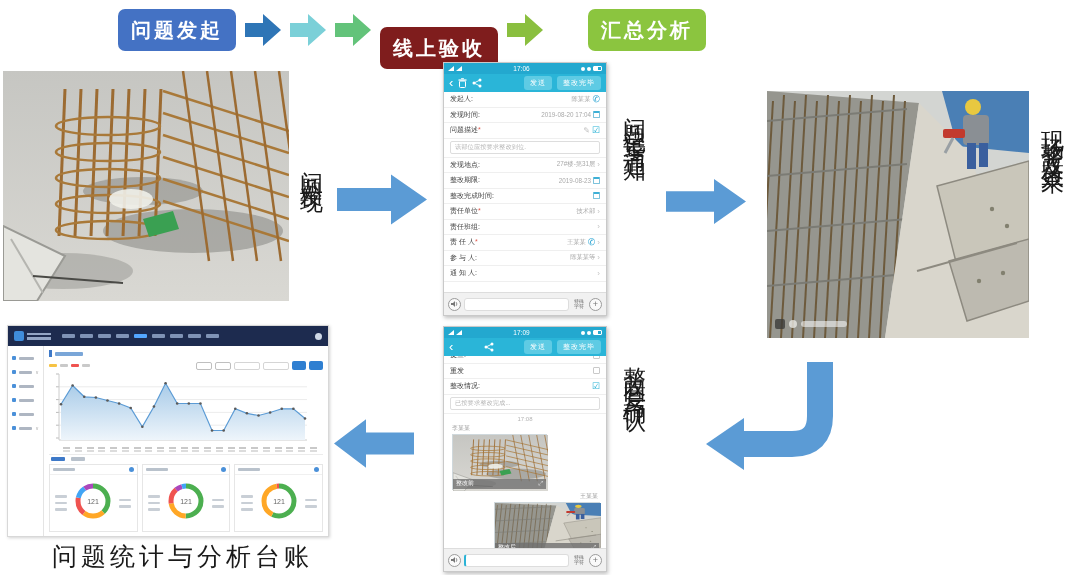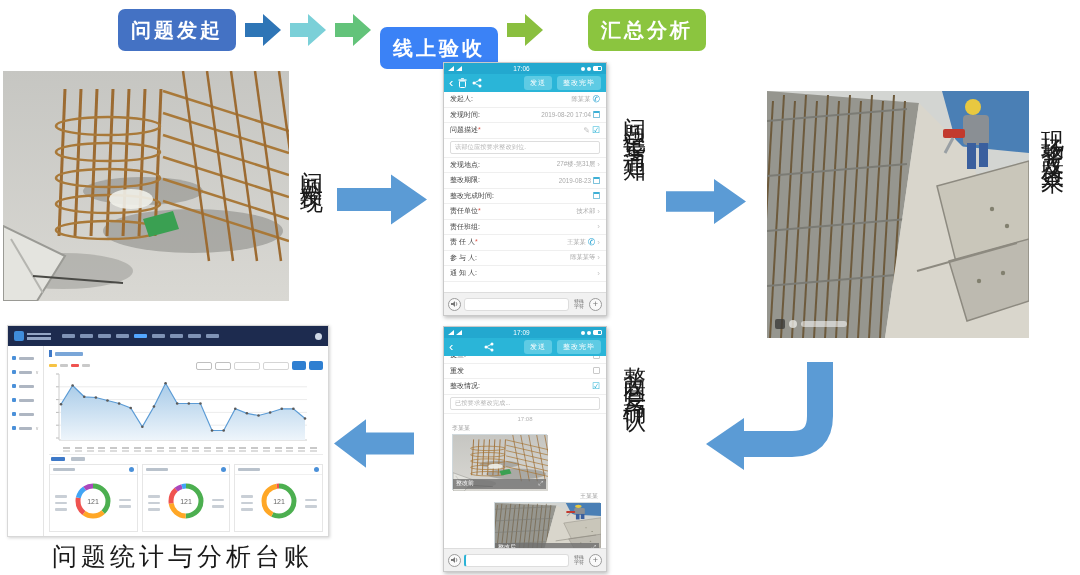--- a/index.html
+++ b/index.html
@@ -115,21 +115,21 @@
 </head>
 <body>
 
 <div class="canvas">
 
   <div id="flow">
       <div class="flow-box" style="background: rgb(68, 114, 196);">问题发起</div>
       <div class="flow-arrow" style="background: rgb(46, 117, 182);"></div>
       <div class="flow-arrow" style="background: rgb(123, 208, 216);"></div>
       <div class="flow-arrow" style="background: rgb(99, 195, 122);"></div>
-      <div class="flow-box" style="background: #3b82f6; margin-top: 36px;">线上验收</div>
+      <div class="flow-box" style="background: #7f1d1d; margin-top: 36px;">线上验收</div>
       <div class="flow-arrow" style="background: rgb(138, 191, 63);"></div>
       <div class="flow-box" style="background: rgb(139, 197, 63); margin-left: 36px;">汇总分析</div>
     </div>
 
   <div class="photo" id="photo1" style="left:3px;top:71px;width:286px;height:230px;">
       <svg width="286" height="230" viewBox="0 0 286 230" preserveAspectRatio="none">
   <defs>
           <linearGradient id="g1" x1="0" y1="0" x2="0" y2="1">
     <stop offset="0" stop-color="#c6c6c2"></stop>
             <stop offset="1" stop-color="#d9d8d3"></stop>

